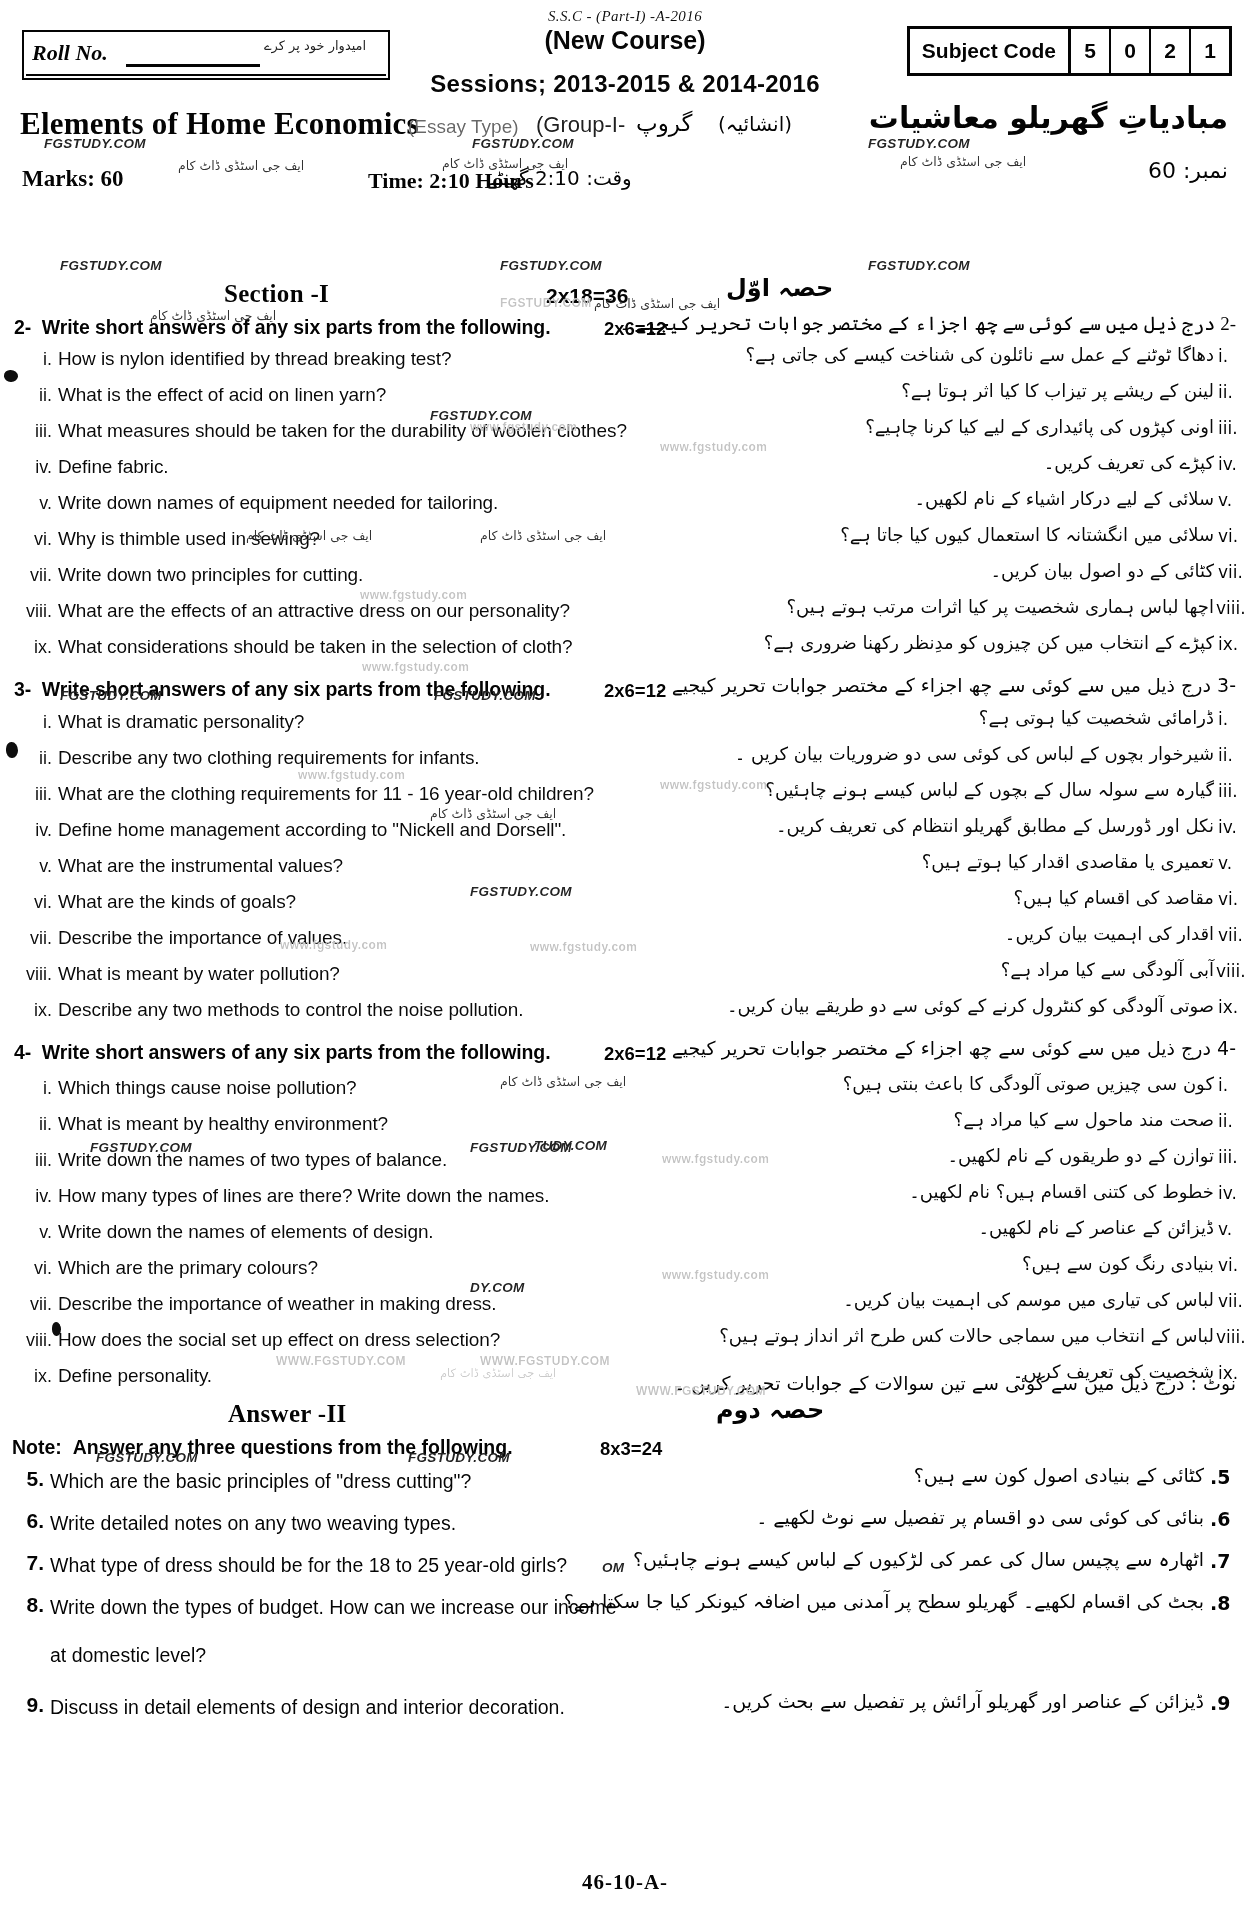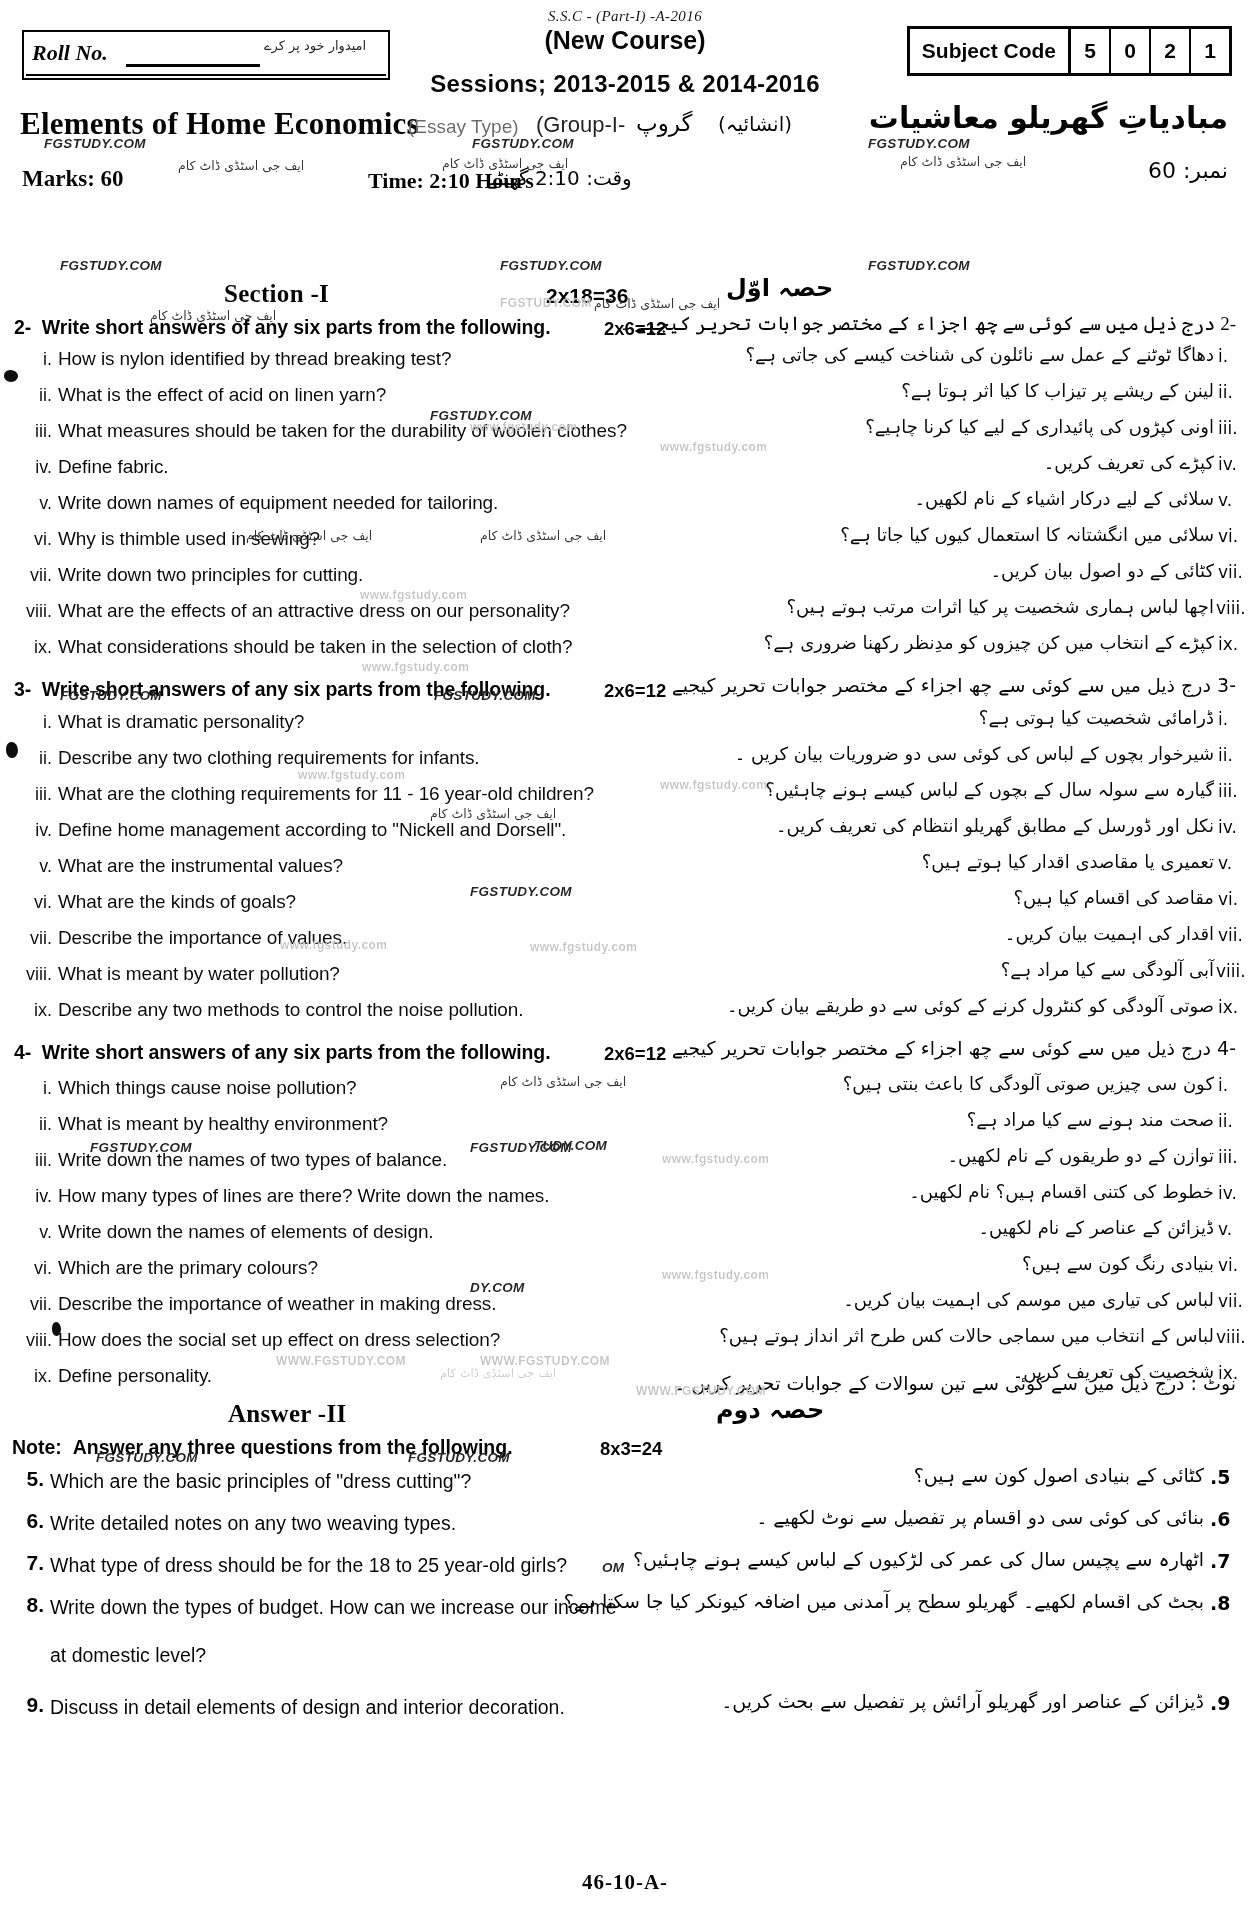--- a/index.html
+++ b/index.html
@@ -452,21 +452,21 @@
   <div class="abs q-head-marks" style="top:1043px; left:576px;">2x6=12</div>
   <div class="abs q-head-ur" style="top:1037px; right:14px; width:580px;"><span>-4</span>&nbsp;<span>درج ذیل میں سے کوئی سے چھ اجزاء کے مختصر جوابات تحریر کیجیے ۔</span></div>
 
   <div class="abs part-num" style="top:1078px; left:10px; width:42px;">i.</div>
   <div class="abs part-en" style="top:1077px; left:58px;">Which things cause noise pollution?</div>
   <div class="abs part-ur" style="top:1073px; right:36px; width:560px;">کون سی چیزیں صوتی آلودگی کا باعث بنتی ہیں؟</div>
   <div class="abs part-num-ur" style="top:1075px; right:4px; width:28px;">i.</div>
 
   <div class="abs part-num" style="top:1114px; left:10px; width:42px;">ii.</div>
   <div class="abs part-en" style="top:1113px; left:58px;">What is meant by healthy environment?</div>
-  <div class="abs part-ur" style="top:1109px; right:36px; width:560px;">صحت مند ہونے سے کیا مراد ہے؟</div>
+  <div class="abs part-ur" style="top:1109px; right:36px; width:560px;">صحت مند ماحول سے کیا مراد ہے؟</div>
   <div class="abs part-num-ur" style="top:1111px; right:4px; width:28px;">ii.</div>
 
   <div class="abs part-num" style="top:1150px; left:10px; width:42px;">iii.</div>
   <div class="abs part-en" style="top:1149px; left:58px;">Write down the names of two types of balance.</div>
   <div class="abs part-ur" style="top:1145px; right:36px; width:560px;">توازن کے دو طریقوں کے نام لکھیں۔</div>
   <div class="abs part-num-ur" style="top:1147px; right:4px; width:28px;">iii.</div>
 
   <div class="abs part-num" style="top:1186px; left:10px; width:42px;">iv.</div>
   <div class="abs part-en" style="top:1185px; left:58px;">How many types of lines are there? Write down the names.</div>
   <div class="abs part-ur" style="top:1181px; right:36px; width:560px;">خطوط کی کتنی اقسام ہیں؟ نام لکھیں۔</div>

